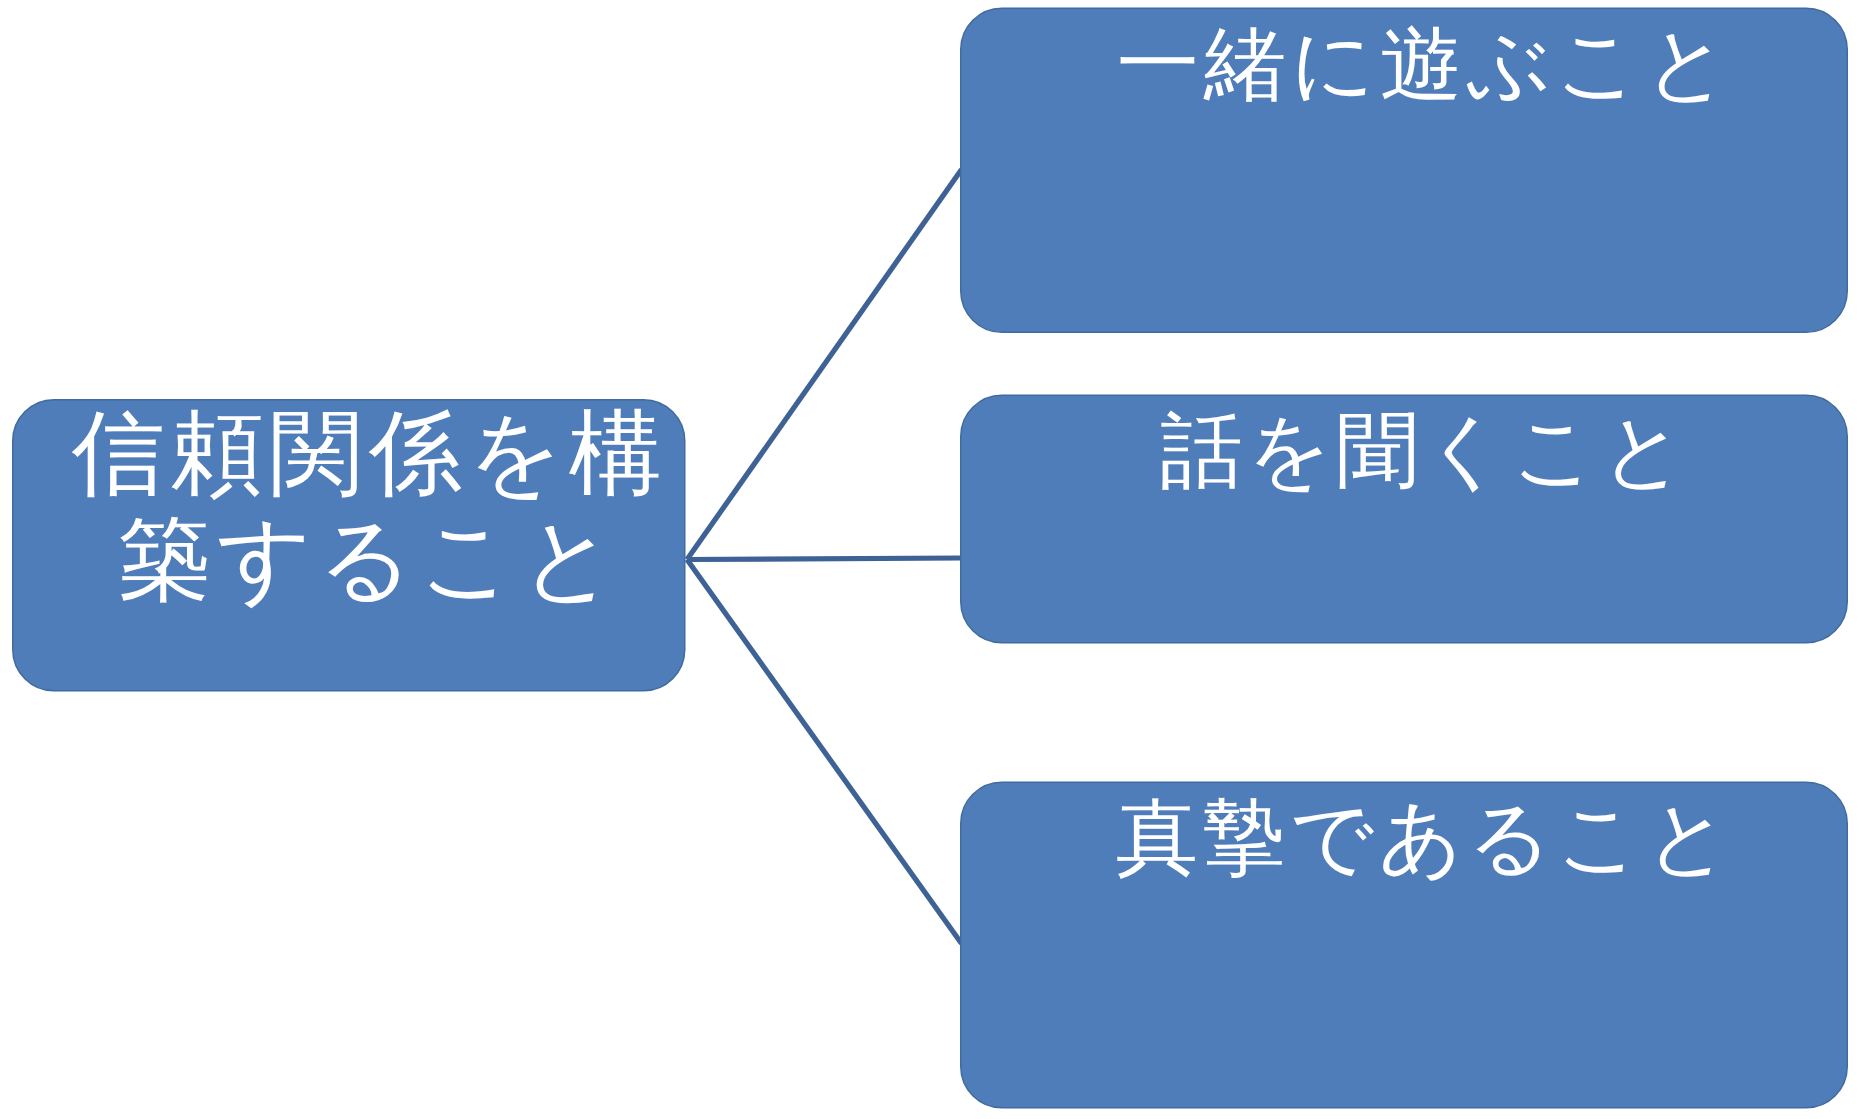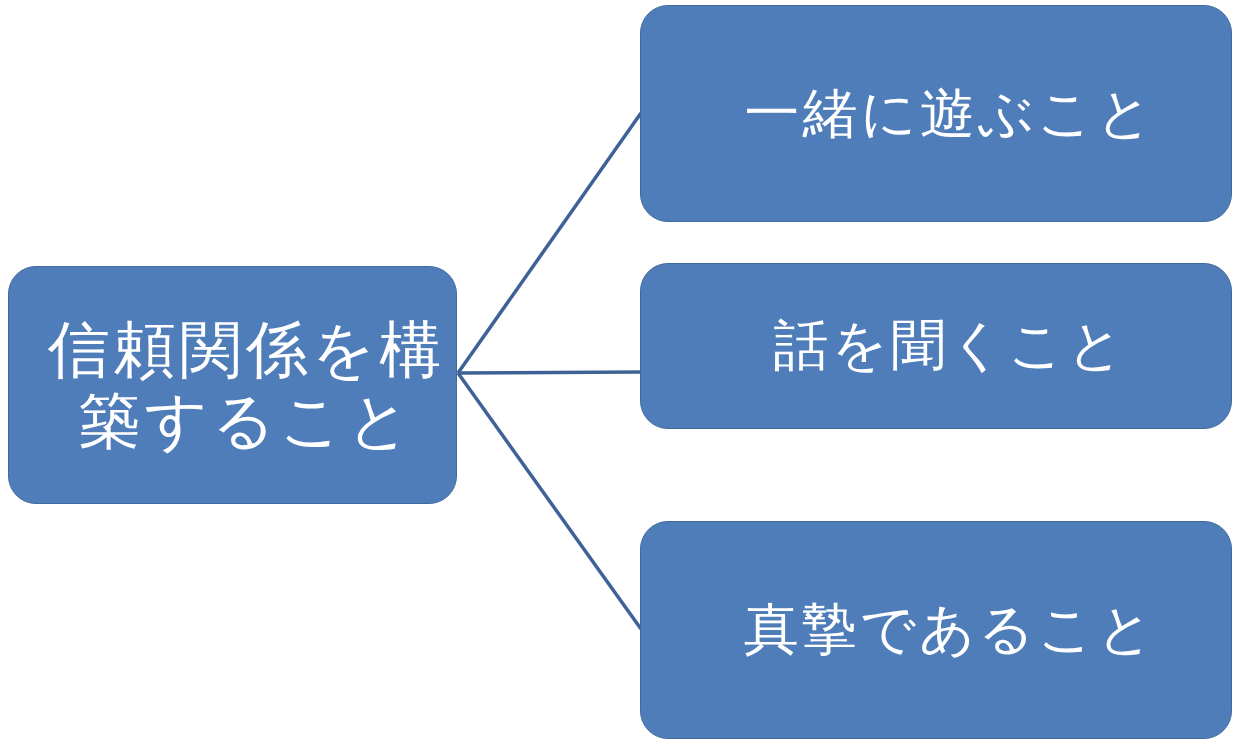--- a/index.html
+++ b/index.html
@@ -15,31 +15,30 @@
     background: #ffffff;
     overflow: hidden;
   }
   .node {
     position: absolute;
     background: #4E7DB9;
     border: 1px solid #416B9E;
     border-radius: 28px;
     box-sizing: border-box;
     display: flex;
-    align-items: center;
     justify-content: center;
     color: #ffffff;
     text-align: center;
     padding-left: 28px;
   }
   .node-root {
     left: 8px;
     top: 266px;
     width: 449px;
-    height: 238px;
+    height: 195px;
     font-size: 62px;
     line-height: 1.15;
     letter-spacing: 4px;
   }
   .node-root .label-lines {
     width: 410px;
   }
   .node-child {
     left: 640px;
     width: 592px;

